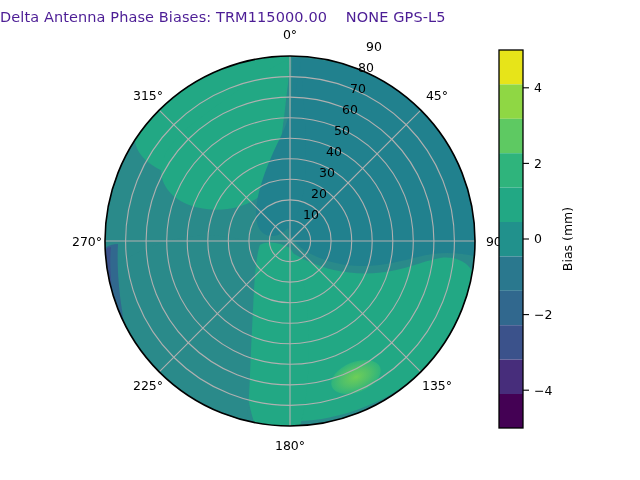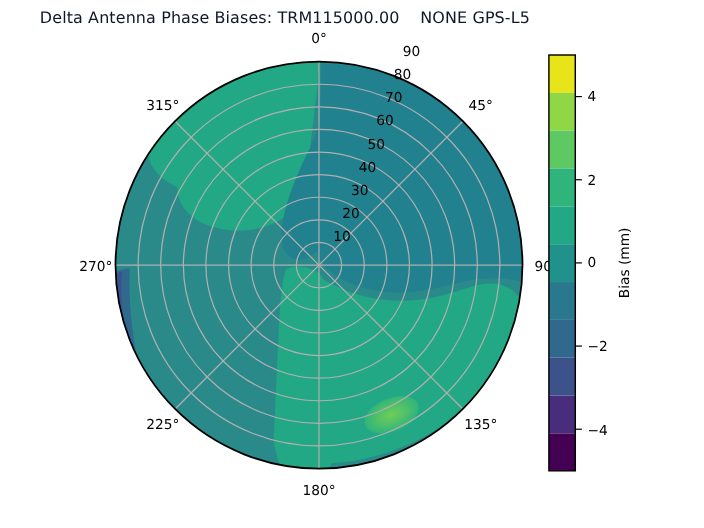--- a/index.html
+++ b/index.html
@@ -17,23 +17,23 @@
     position: relative;
     width: 640px;
     height: 480px;
     background: #ffffff;
   }
   #plot-title {
     position: absolute;
     left: 0;
     top: 9px;
     width: 518px;
-    text-align: center;
+    text-align: left;
     font-size: 14.5px;
-    color: #0f172a;
+    color: #4c1d95;
     white-space: pre;
     letter-spacing: 0.1px;
   }
   #polar-svg {
     position: absolute;
     left: 0;
     top: 0;
   }
   #colorbar-svg {
     position: absolute;

